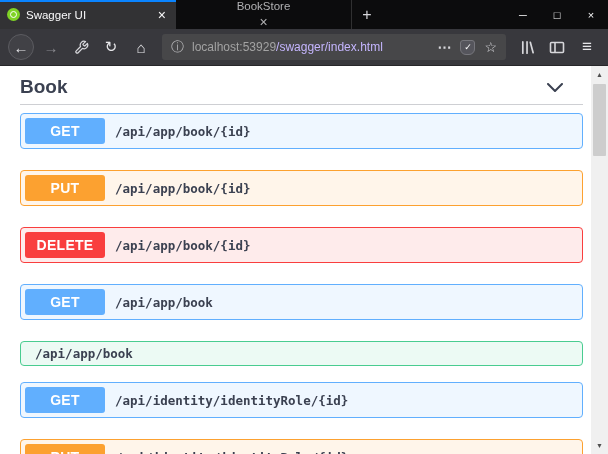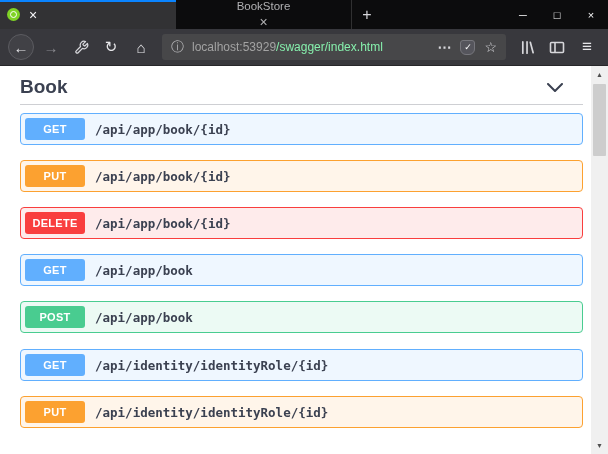--- a/index.html
+++ b/index.html
@@ -30,63 +30,64 @@
              padding:0 6px; flex:none; border-bottom:1px solid #27272a; }
   .tool-btn { width:26px; height:26px; display:flex; align-items:center; justify-content:center;
               color:#e6e6e9; font-size:15px; margin:0 2px; flex:none; }
   .back-btn { border:1px solid #5c5c61; border-radius:50%; background:#414146; }
   .forward-btn { color:#8a8a8f; }
   .urlbar { flex:1; height:26px; background:#474749; border-radius:3px; margin:0 6px;
             display:flex; align-items:center; padding:0 9px; font-size:12px; min-width:0; }
   .url-info { color:#b1b1b3; font-size:13px; margin-right:8px; flex:none; }
   .url-text { flex:1; white-space:nowrap; overflow:hidden; }
   .url-host { color:#a3a3a3; }
-  .url-rest { color:#86efac; }
+  .url-rest { color:#c4b5fd; }
   .urlbar-actions { display:flex; align-items:center; gap:9px; flex:none; margin-left:6px; }
   .more-icon { color:#d7d7db; font-size:14px; font-weight:bold; }
   .shield-icon { width:15px; height:15px; background:#55555c; border:1px solid #76767c;
                  border-radius:3px 3px 6px 6px; color:#fff; font-size:9px;
                  display:flex; align-items:center; justify-content:center; }
   .star-icon { color:#d7d7db; font-size:14px; }
   .svg-icon { display:flex; align-items:center; justify-content:center; }
   .menu-btn { font-size:17px; font-weight:bold; }
 
   
   .content { flex:1; display:flex; background:#fff; overflow:hidden; }
   .page { flex:1; padding:4px 8px 0 20px; overflow:hidden; min-width:0; }
   .section { margin-top:0; }
   .section + .section { margin-top:16px; }
   .section-header { display:flex; align-items:center; justify-content:space-between;
                     padding:6px 20px 6px 0; border-bottom:1px solid rgba(59,65,81,.25); }
   .section-title { font-size:19px; font-weight:bold; color:#3b4151; font-family:"Liberation Sans",sans-serif; }
   .chevron { flex:none; }
   .endpoint-row { display:flex; align-items:center; border:1px solid #999; border-radius:4px;
-                  padding:4px; margin-top:15px; }
+                  padding:4px; margin-top:21px; }
   .endpoint-list > .endpoint-row:first-child { margin-top:8px; }
-  .method-badge { width:60px; flex:none; text-align:center; padding:5px 0; border-radius:3px;
-                  color:#fff; font-weight:bold; font-size:11px; letter-spacing:.3px; }
+  .method-badge { width:80px; flex:none; text-align:center; padding:5px 0; border-radius:3px;
+                  color:#fff; font-weight:bold; font-size:14px; letter-spacing:.3px; }
   .endpoint-path { margin-left:10px; font-family:"DejaVu Sans Mono",monospace; font-weight:bold;
                    font-size:12.5px; color:#3b4151; white-space:nowrap; }
 
   
   .scrollbar { width:17px; flex:none; background:#f0f0f0; position:relative;
                display:flex; flex-direction:column; justify-content:space-between; }
   .sb-arrow { height:17px; display:flex; align-items:center; justify-content:center;
               color:#505050; font-size:7px; }
   .sb-thumb { position:absolute; top:18px; left:2px; width:13px; height:72px;
               background:#cdcdcd; border-radius:1px; }
 </style>
 </head>
 <body>
 
 <div class="window">
 
   <div class="titlebar">
     <div class="tab active">
       <span class="swagger-icon"></span>
+      <span class="tab-title">Swagger UI</span>
       <span class="tab-close">×</span>
     </div>
     <div class="tab inactive">
       <span class="tab-title">BookStore</span>
       <span class="tab-close">×</span>
     </div>
     <div class="new-tab">+</div>
     <div class="win-controls">
       <span>─</span>
       <span>□</span>
@@ -155,21 +156,20 @@
     <span class="method-badge" style="background: rgb(249, 62, 62);">DELETE</span>
     <span class="endpoint-path">/api/app/book/{id}</span>
   </div>
 
   <div class="endpoint-row" style="border-color: rgb(97, 175, 254); background: rgba(97, 175, 254, 0.1);">
     <span class="method-badge" style="background: rgb(97, 175, 254);">GET</span>
     <span class="endpoint-path">/api/app/book</span>
   </div>
 
   <div class="endpoint-row" style="border-color: rgb(73, 204, 144); background: rgba(73, 204, 144, 0.1);">
-    <span class="method-badge" style="background: rgb(73, 204, 144);">POST</span>
     <span class="endpoint-path">/api/app/book</span>
   </div>
 </div>
   </section>
 
   <section class="section">
     <div class="endpoint-list">
   <div class="endpoint-row" style="border-color: rgb(97, 175, 254); background: rgba(97, 175, 254, 0.1);">
     <span class="method-badge" style="background: rgb(97, 175, 254);">GET</span>
     <span class="endpoint-path">/api/identity/identityRole/{id}</span>

